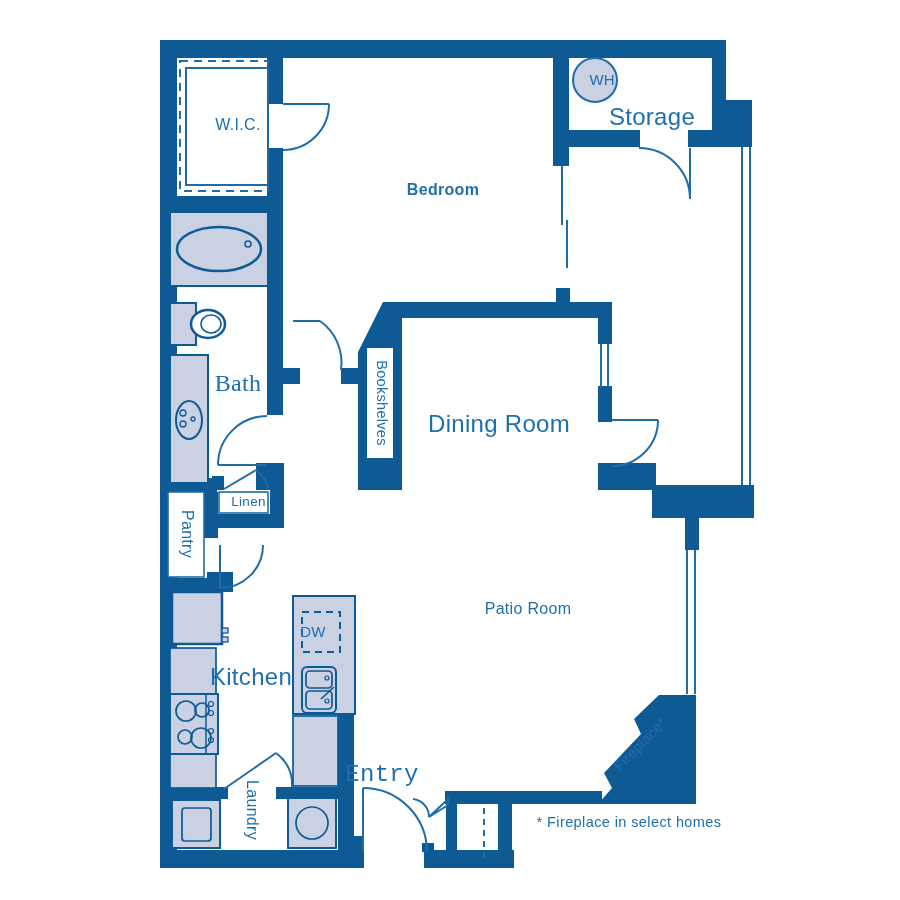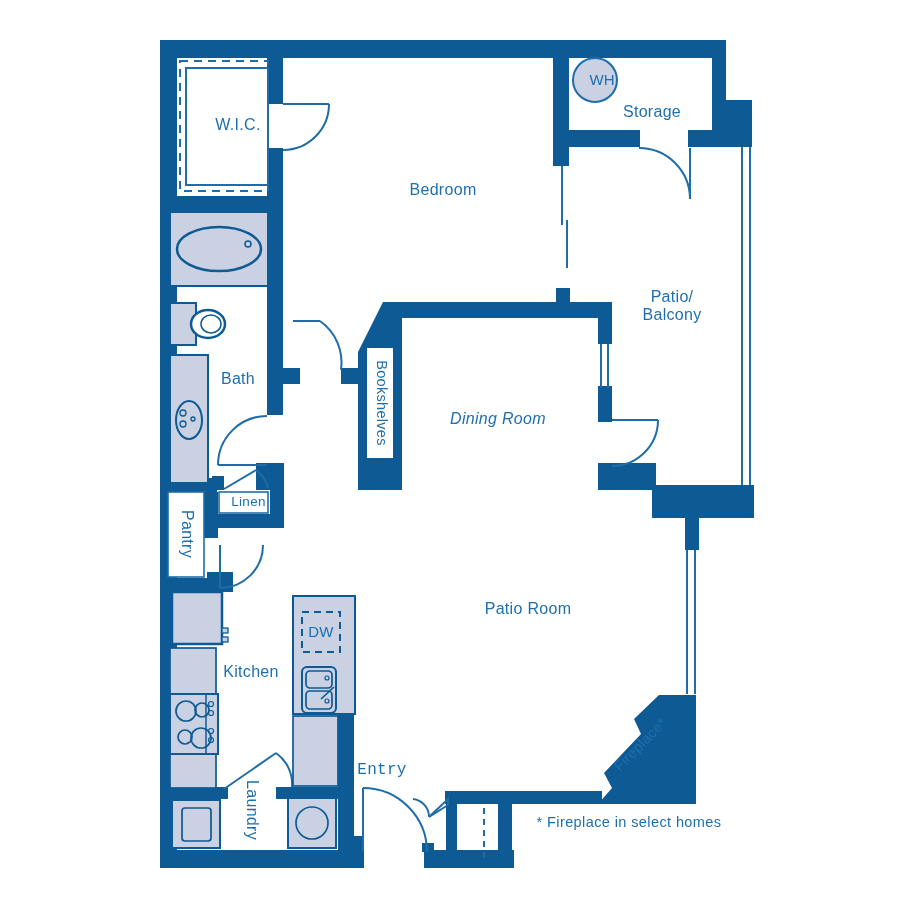--- a/index.html
+++ b/index.html
@@ -7,21 +7,21 @@
     position:relative;width:900px;height:900px;background:#ffffff;overflow:hidden;
     font-family:"Liberation Sans", sans-serif;
   }
   #plan-svg{position:absolute;left:0;top:0;}
   .lbl{
     position:absolute;color:#1E6FAE;text-align:center;white-space:nowrap;
     letter-spacing:0.3px;line-height:1.15;
   }
   .lbl.vert{transform:rotate(90deg);transform-origin:center center;}
   .lbl.diag{transform:rotate(-45deg);transform-origin:center center;}
-  .s20{font-size:16px;} .s19{font-size:16px;} .s16{font-size:16px;}
+  .s20{font-size:16px;} .s19{font-size:24px;} .s16{font-size:16px;}
   .s15{font-size:15px;} .s14{font-size:14.5px;} .s13{font-size:13.5px;}
   .note{letter-spacing:0.4px;}
 </style>
 </head>
 <body>
 
 <div id="canvas">
 
 <svg id="plan-svg" width="900" height="900" viewBox="0 0 900 900">
 
@@ -177,33 +177,29 @@
 
     <circle cx="595" cy="80" r="22" fill="#C9D1E3" stroke="#1F6CA8" stroke-width="2"></circle>
 
     <rect x="168" y="492" width="36" height="85" fill="#ffffff" stroke="#1F6CA8" stroke-width="1.6"></rect>
     <rect x="367" y="348" width="26" height="110" fill="#ffffff"></rect>
     <rect x="219" y="492" width="49" height="21" fill="#ffffff" stroke="#1F6CA8" stroke-width="1.6"></rect>
   </g>
 </svg>
 
 <div class="lbl s20" style="left:203px;top:116px;width:70px;">W.I.C.</div>
-<div class="lbl s20" style="left:383px;top:181px;width:120px;">Bedroom</div>
+<div class="lbl s20" style="left:383px;top:181px;width:120px;font-weight:bold;">Bedroom</div>
 <div class="lbl s19" style="left:602px;top:103px;width:100px;">Storage</div>
 <div class="lbl s15" style="left:575px;top:71px;width:40px;text-align:right;">WH</div>
-<div class="lbl s19" style="left:612px;top:288px;width:120px;">
-  <div>Patio/</div>
-  <div>Balcony</div>
-</div>
-<div class="lbl s19" style="left:198px;top:370px;width:80px;">Bath</div>
-<div class="lbl s19" style="left:428px;top:410px;width:140px;font-style:italic;">Dining Room</div>
+<div class="lbl s19" style="left:198px;top:370px;width:80px;font-family:Liberation Serif, serif;">Bath</div>
+<div class="lbl s19" style="left:428px;top:410px;width:140px;">Dining Room</div>
 <div class="lbl s20" style="left:458px;top:600px;width:140px;">Patio Room</div>
 <div class="lbl s19" style="left:191px;top:663px;width:120px;">Kitchen</div>
 <div class="lbl s19" style="left:332px;top:761px;width:100px;font-family:Liberation Mono, monospace;">Entry</div>
-<div class="lbl s15" style="left:301px;top:623px;width:40px;">DW</div>
+<div class="lbl s15" style="left:293px;top:623px;width:40px;">DW</div>
 <div class="lbl s13" style="left:219px;top:494px;width:59px;">Linen</div>
 
 <div class="lbl vert s16" style="left:146px;top:524px;width:80px;height:20px;">Pantry</div>
 <div class="lbl vert s16" style="left:206px;top:800px;width:90px;height:20px;">Laundry</div>
 <div class="lbl vert s14" style="left:325px;top:393px;width:110px;height:20px;">Bookshelves</div>
 <div class="lbl diag s14" style="left:596px;top:736px;width:90px;height:18px;">Fireplace*</div>
 
 <div class="lbl s14 note" style="left:514px;top:814px;width:230px;text-align:center;">* Fireplace in select homes</div>
 
 </div>

